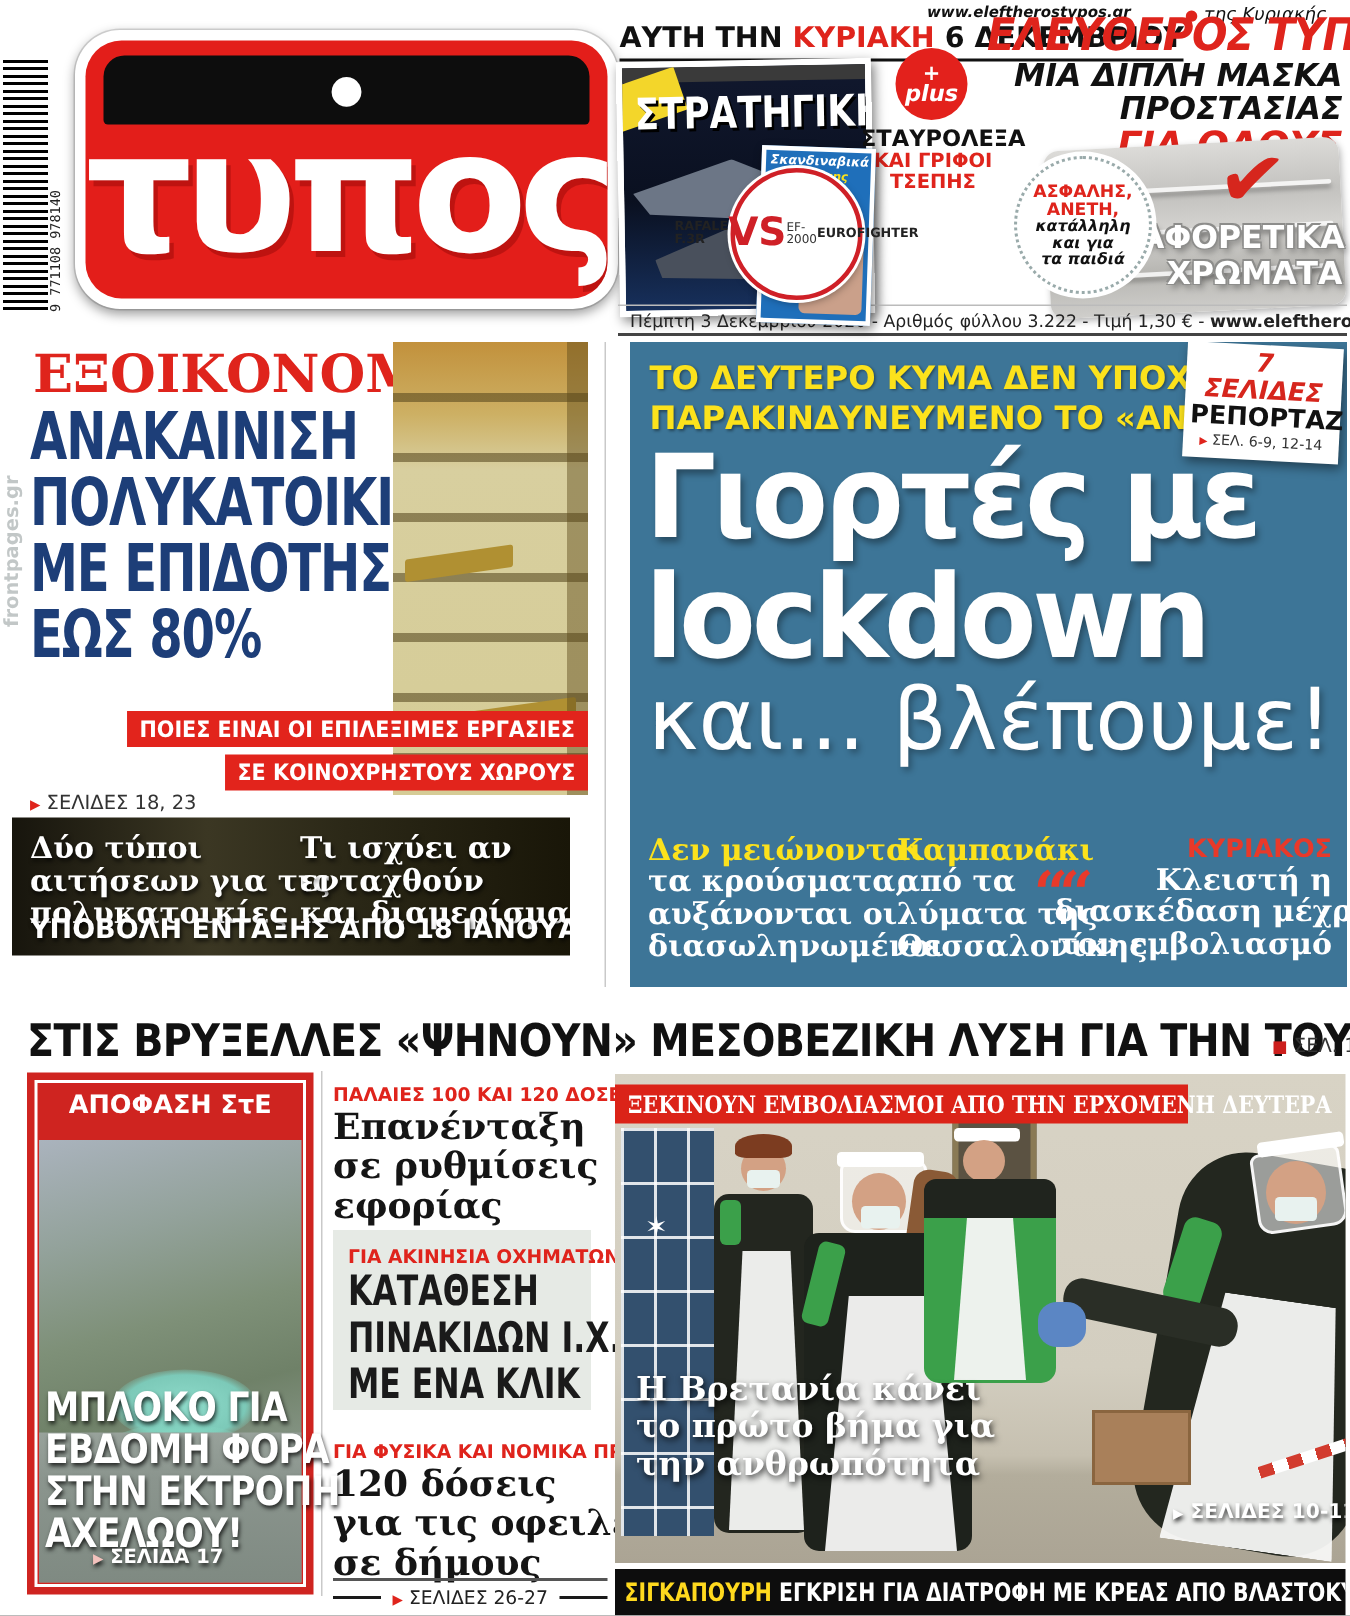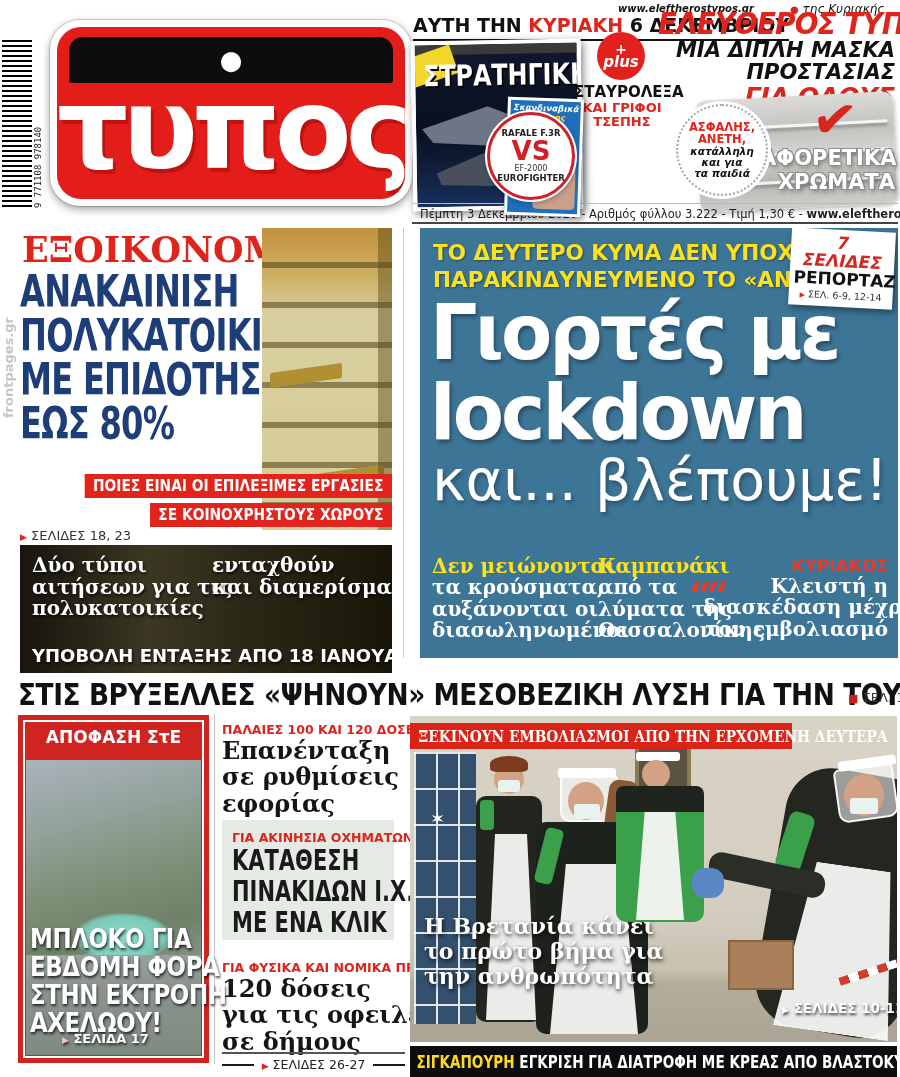--- a/index.html
+++ b/index.html
@@ -28,39 +28,39 @@
              text-shadow:3px 4px 0 rgba(120,0,0,.35);}
   .barcode{left:2px;top:40px;width:30px;height:168px;
            background:repeating-linear-gradient(to bottom,#000 0 2px,#fff 2px 5px);}
   .barcode-num{left:33px;top:40px;height:168px;font-family:"DejaVu Sans Mono",monospace;
                font-size:9px;writing-mode:vertical-rl;transform:rotate(180deg);color:#222;}
   
   .mag{left:412px;top:40px;width:162px;height:162px;background:linear-gradient(180deg,#11182e 0%,#0a1020 55%,#17305c 100%);
        border:4px solid #fff;box-shadow:2px 3px 8px rgba(0,0,0,.5);transform:rotate(-1deg);overflow:hidden;}
   .badge-circle{left:487px;top:112px;width:82px;height:82px;border-radius:50%;background:#fff;
                 border:3px solid #cf2027;box-shadow:0 0 0 2px #fff,1px 2px 6px rgba(0,0,0,.4);z-index:5;
-                display:flex;flex-direction:column;align-items:center;justify-content:center;line-height:1.05;}
+                display:flex;flex-direction:row;align-items:center;justify-content:center;line-height:1.05;}
   .mini{left:506px;top:98px;width:70px;height:112px;background:#1f6fba;border:3px solid #fff;
         box-shadow:2px 3px 7px rgba(0,0,0,.45);transform:rotate(2deg);overflow:hidden;z-index:4;}
   .plus-circle{left:597px;top:32px;width:48px;height:48px;border-radius:50%;background:#e3211c;
                color:#fff;display:flex;flex-direction:column;align-items:center;justify-content:center;line-height:.8;}
   .mask-img{left:698px;top:96px;width:197px;height:112px;border-radius:10px;transform:rotate(-3deg);
             background:linear-gradient(180deg,#dcdbd8 0%,#c3c2bf 30%,#d4d3d0 50%,#b7b6b2 75%,#cfcecb 100%);
             box-shadow:1px 2px 5px rgba(0,0,0,.3);}
   .safe-circle{left:676px;top:104px;width:88px;height:88px;border-radius:50%;background:#fff;
                border:2px dotted #9aa;box-shadow:0 0 0 3px #fff;z-index:6;
                display:flex;flex-direction:column;align-items:center;justify-content:center;line-height:1.05;}
   .outline-wht{color:#fff;text-shadow:-1px -1px 0 #8d8d8b,1px -1px 0 #8d8d8b,-1px 1px 0 #8d8d8b,1px 1px 0 #8d8d8b,2px 3px 4px rgba(0,0,0,.35);}
   
   .bldg{left:262px;top:228px;width:130px;height:302px;overflow:hidden;
         background:linear-gradient(180deg,#c2913c 0%,#cdb064 16%,#d8cf9f 28%,#d5cc96 100%);}
   .bldg-floors{position:absolute;inset:0;background:repeating-linear-gradient(180deg,transparent 0 34px,rgba(80,65,25,.55) 34px 40px);}
   .awning{position:absolute;background:#b09032;transform:skewY(-8deg);border-radius:2px;}
   .redlabel{background:#e2241c;color:#fff;font-weight:bold;padding:3px 9px;white-space:nowrap;}
-  .darkstrip{left:20px;top:545px;width:372px;height:128px;overflow:hidden;
+  .darkstrip{left:8px;top:545px;width:372px;height:92px;overflow:hidden;
              background:linear-gradient(90deg,#17150d 0%,#3b3723 35%,#2b2817 60%,#191608 100%);}
   
   .bluebox{left:420px;top:228px;width:478px;height:430px;background:#3d7597;overflow:hidden;}
   .rep-badge{position:absolute;right:4px;top:2px;width:96px;background:#fff;padding:5px 4px 6px;
              transform:rotate(3deg);box-shadow:2px 3px 7px rgba(0,0,0,.45);text-align:center;line-height:1.05;}
   .bigwhite{color:#fff;font-weight:bold;letter-spacing:-3px;line-height:1;
             text-shadow:2px 3px 4px rgba(0,0,0,.35);white-space:nowrap;}
   
   .ste-card{left:18px;top:715px;width:191px;height:348px;background:#cf2420;}
   .ste-border{position:absolute;inset:5px;border:2px solid #fff;pointer-events:none;z-index:7;}
@@ -203,20 +203,21 @@
     <span>ΣΕΛΙΔΕΣ 18, 23</span>
   </div>
 
   <div class="abs darkstrip">
     <div class="serif b wht shadtxt" style="position:absolute;left:12px;top:10px;font-size:20px;line-height:1.08;">
       <div class="nw">Δύο τύποι</div>
       <div class="nw">αιτήσεων για τις</div>
       <div class="nw">πολυκατοικίες</div>
     </div>
     <div class="serif b wht shadtxt" style="position:absolute;left:192px;top:10px;font-size:20px;line-height:1.08;">
+      <div class="nw">Τι ισχύει αν</div>
       <div class="nw">ενταχθούν</div>
       <div class="nw">και διαμερίσματα</div>
     </div>
     <div class="b wht nw shadtxt" style="position:absolute;left:12px;bottom:7px;font-size:18px;">ΥΠΟΒΟΛΗ ΕΝΤΑΞΗΣ ΑΠΟ 18 ΙΑΝΟΥΑΡΙΟΥ</div>
   </div>
 
   <div class="abs bluebox">
     <div class="b yel" style="position:absolute;left:13px;top:12px;font-size:21.5px;line-height:1.25;text-shadow:1px 1px 2px rgba(0,0,0,.4);">
       <div class="nw">ΤΟ ΔΕΥΤΕΡΟ ΚΥΜΑ ΔΕΝ ΥΠΟΧΩΡΕΙ,</div>
       <div class="nw">ΠΑΡΑΚΙΝΔΥΝΕΥΜΕΝΟ ΤΟ «ΑΝΟΙΓΜΑ»</div>

